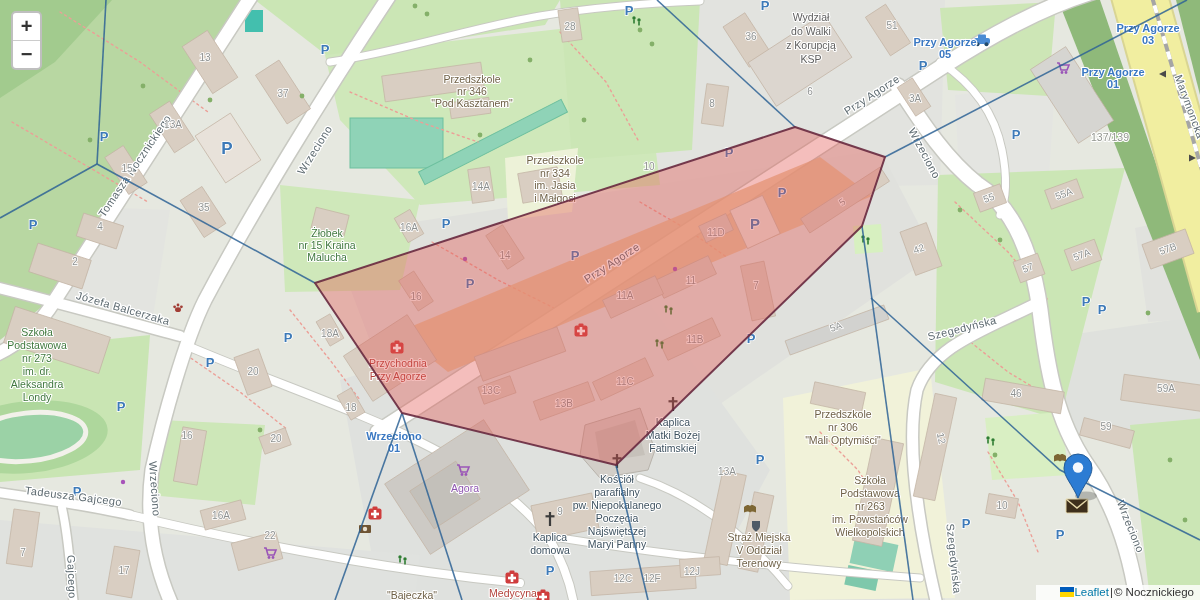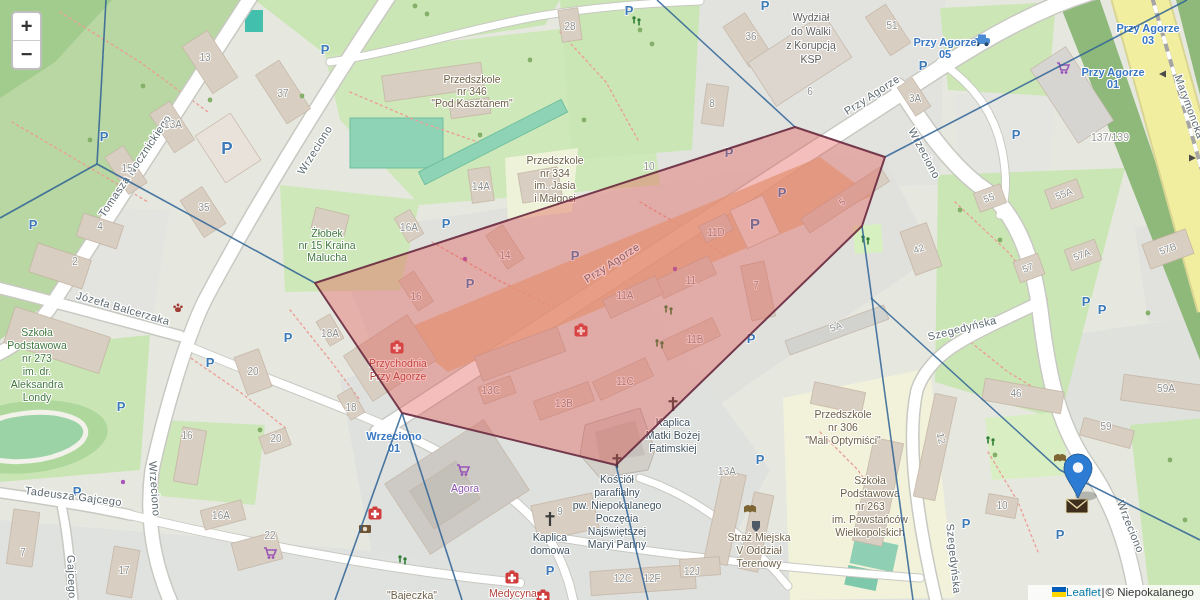--- a/index.html
+++ b/index.html
@@ -495,15 +495,15 @@
   <a>−</a>
 </div>
 
 <div class="attrib">
   <svg class="flag" viewBox="0 0 14 10">
     <rect id="flagtop" x="0" y="0" width="14" height="5" fill="#005BBB"></rect>
     <rect id="flagbot" x="0" y="5" width="14" height="5" fill="#FFD500"></rect>
   </svg>
   <a>Leaflet</a>
   <span class="sep">|</span>
-  <a style="color:#333">© Niepokalanego</a>
+  <a style="color:#333">© Nocznickiego</a>
 </div>
 </div>
 
 </body></html>

